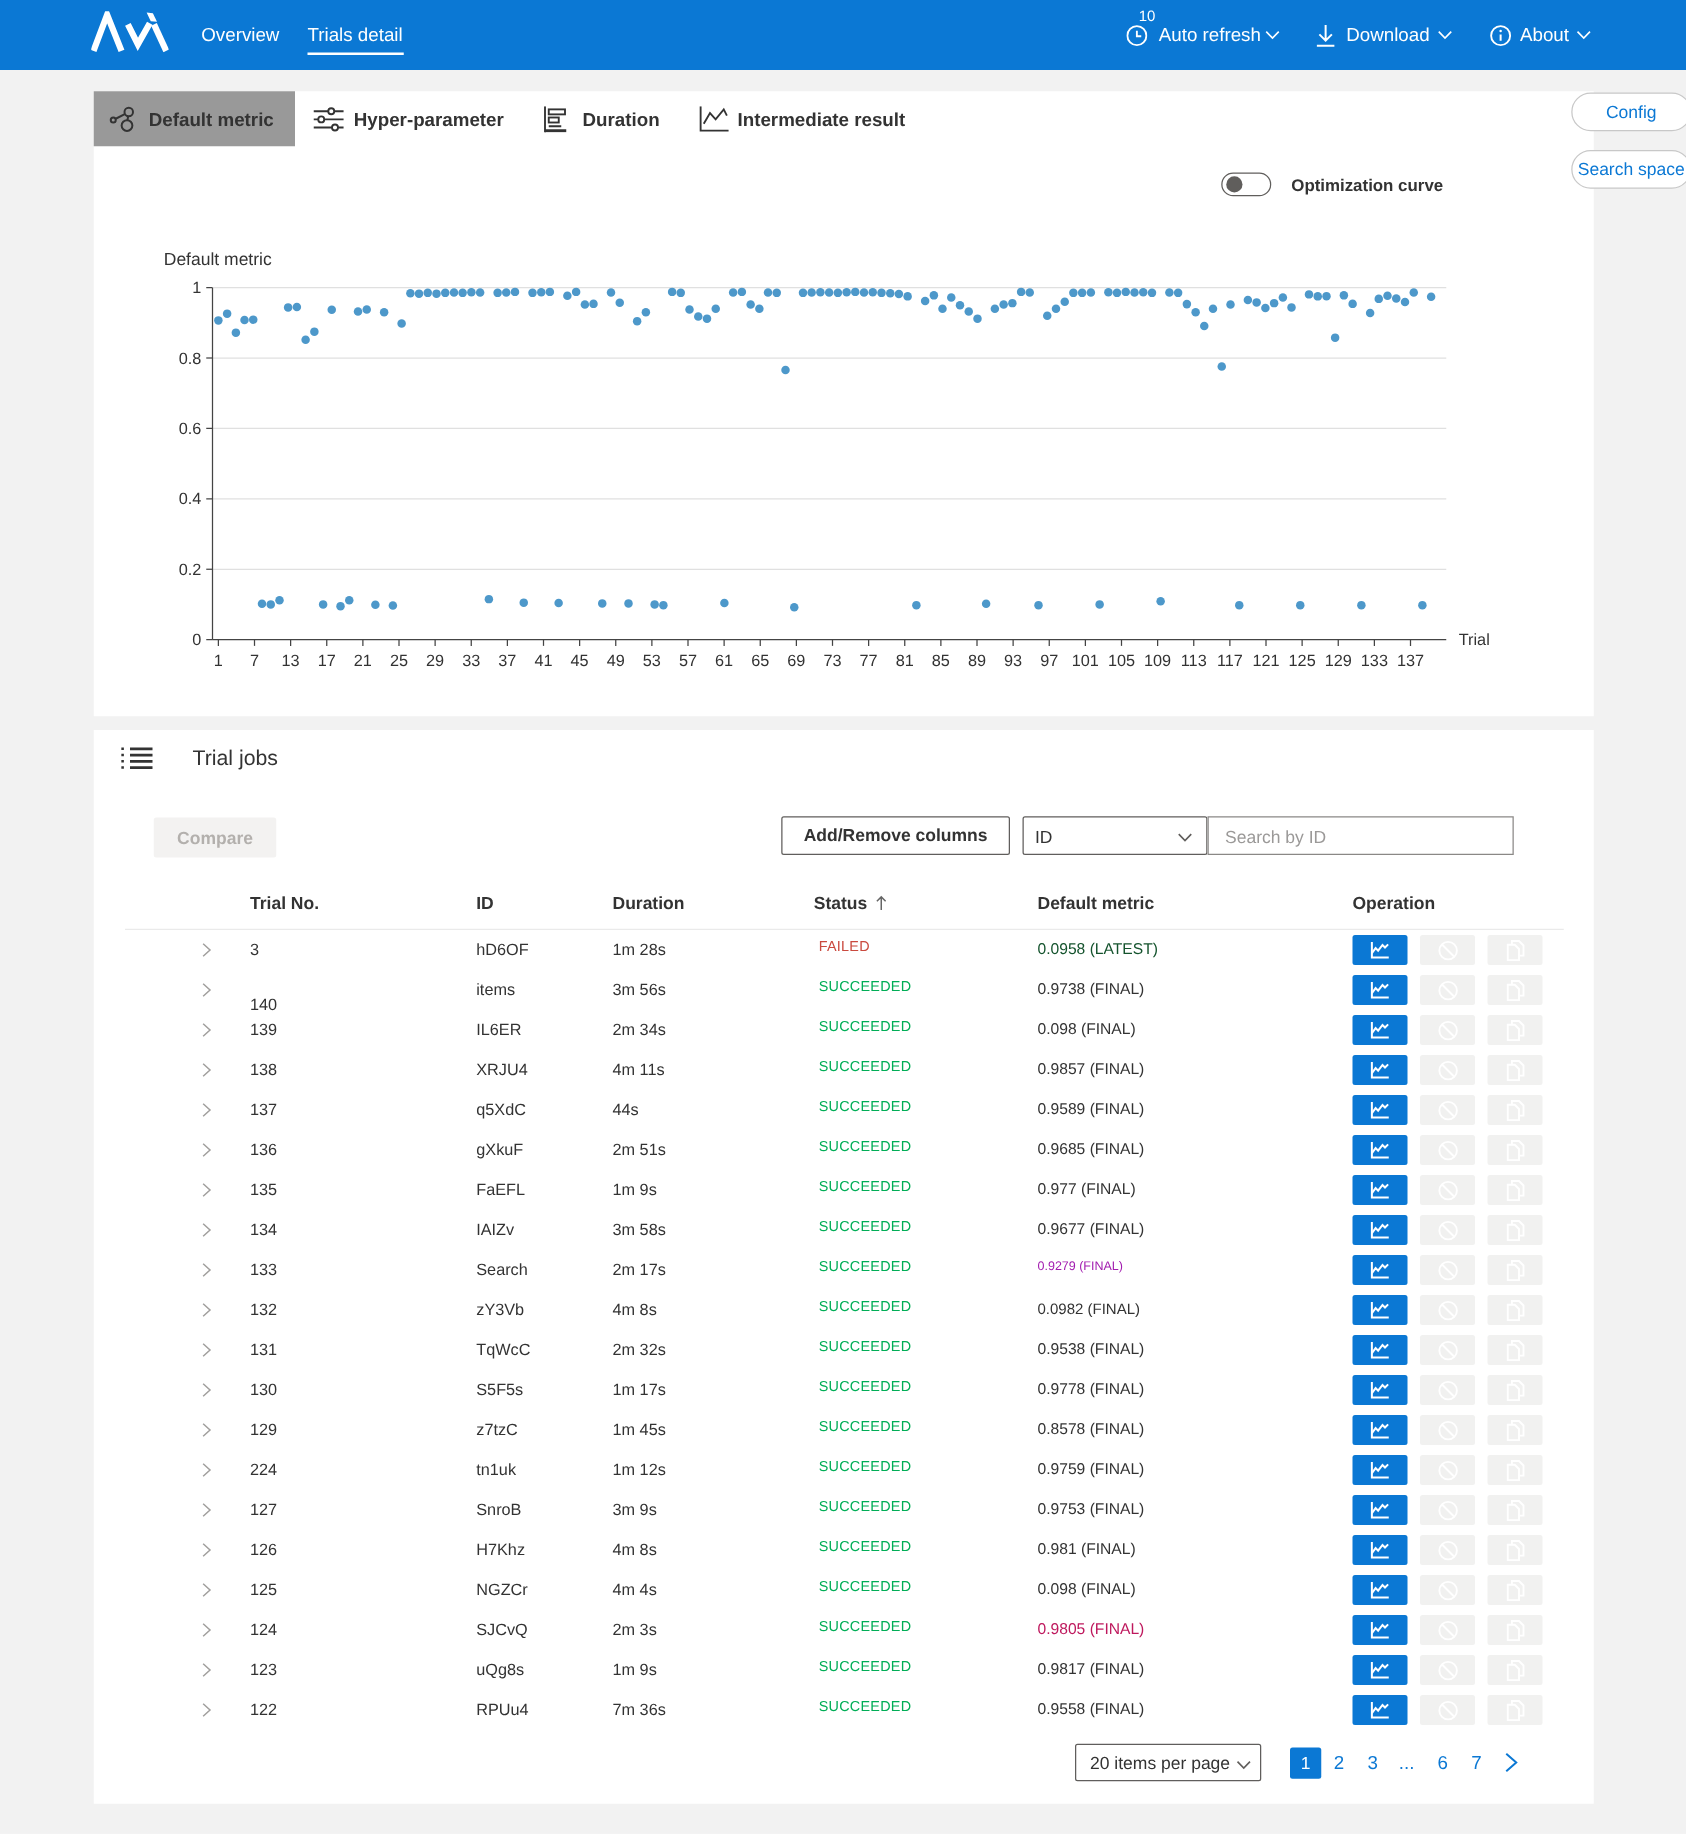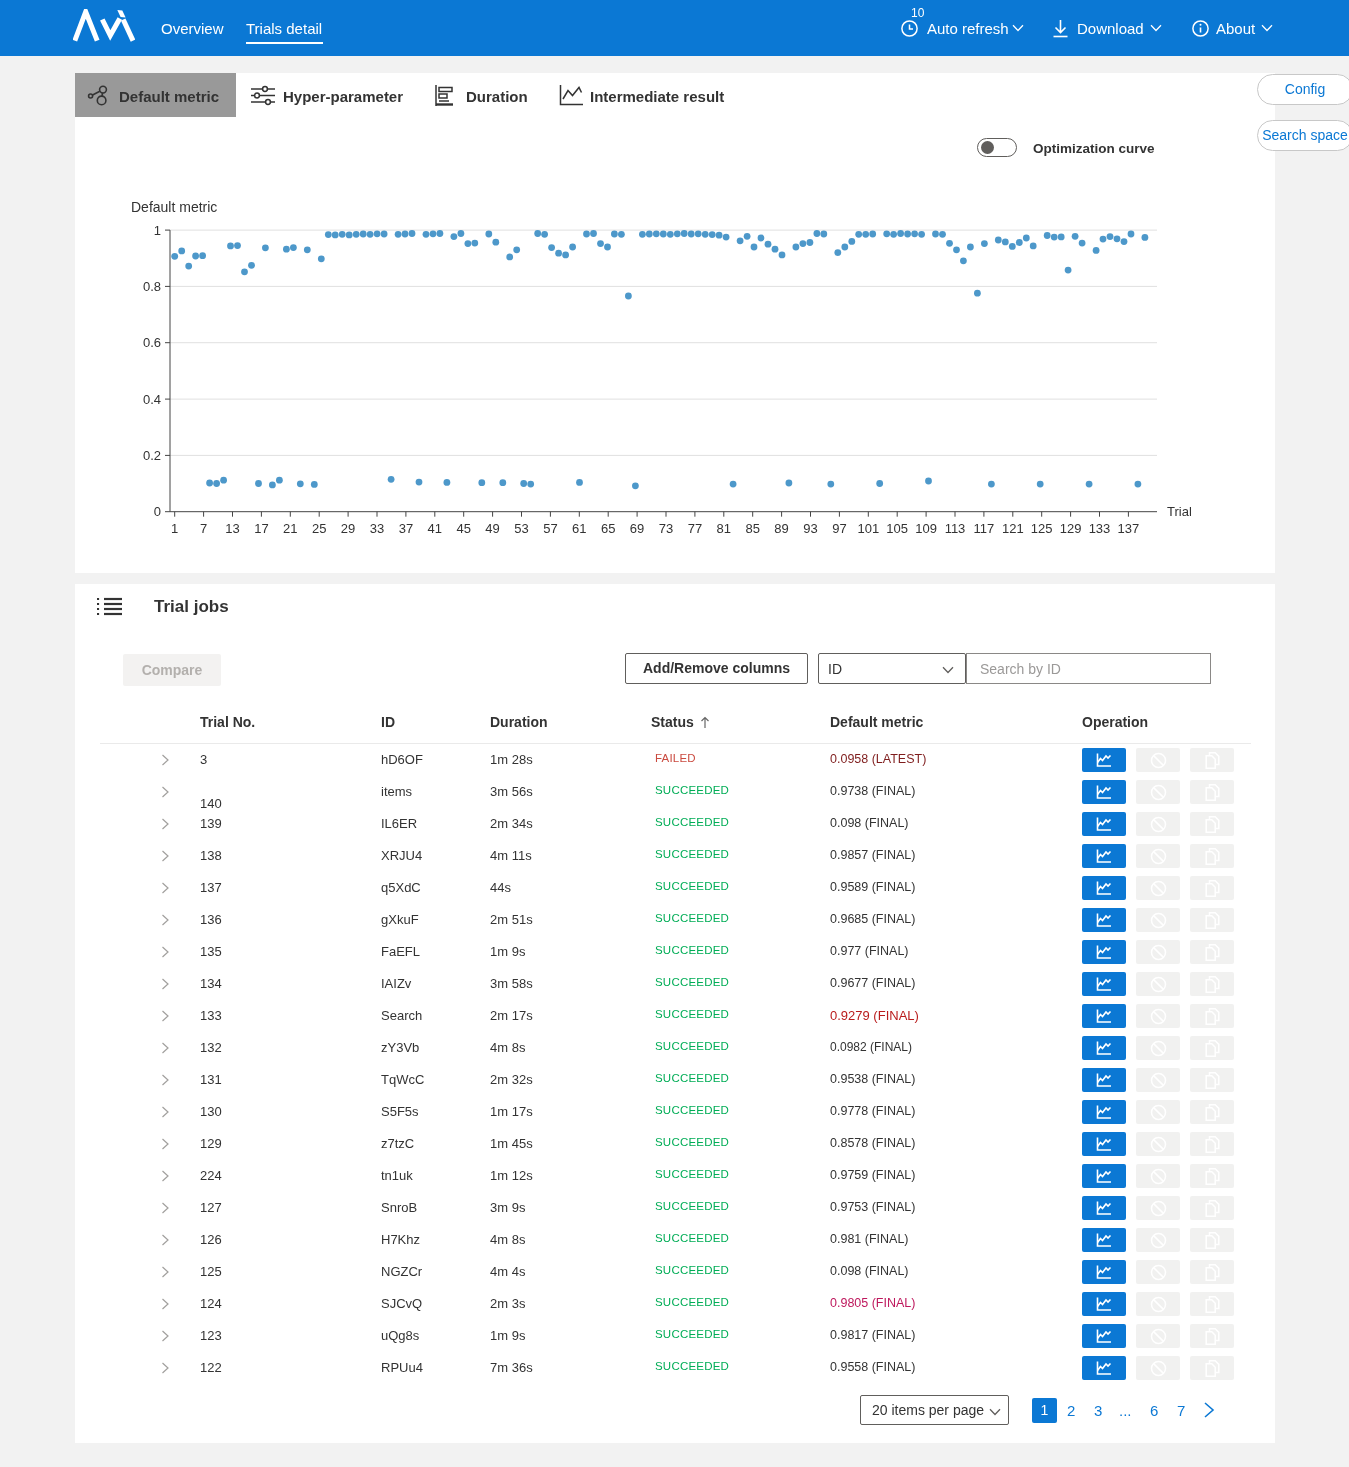--- a/index.html
+++ b/index.html
@@ -339,21 +339,21 @@
       <line x1="7" y1="4" x2="25" y2="4"></line>
       <line x1="7" y1="9" x2="25" y2="9"></line>
       <line x1="7" y1="14" x2="25" y2="14"></line>
       <line x1="7" y1="19" x2="25" y2="19"></line>
       <line x1="1" y1="3" x2="1" y2="5"></line>
       <line x1="1" y1="8" x2="1" y2="10"></line>
       <line x1="1" y1="13" x2="1" y2="15"></line>
       <line x1="1" y1="18" x2="1" y2="20"></line>
     </g>
   </svg>
-<div class="abs" style="left:154px;top:597px;font-size:17px;font-weight:700;color:#333">Trial jobs</div>
+<div class="abs" style="left:154px;top:597px;font-size:17px;font-weight:400;color:#333">Trial jobs</div>
 
 <div class="abs" style="left:123px;top:654px;width:98px;height:32px;background:#f3f2f1;border-radius:2px;text-align:center;line-height:32px;font-size:14px;font-weight:600;color:#b3b0ad">Compare</div>
 <div class="abs" style="left:625px;top:653px;width:183px;height:31px;background:#fff;border:1px solid #605e5c;border-radius:2px;text-align:center;line-height:29px;font-size:14px;font-weight:600;color:#333">Add/Remove columns</div>
 <div class="abs" style="left:818px;top:653px;width:148px;height:31px;background:#fff;border:1px solid #605e5c;border-radius:2px"></div>
 <div class="abs" style="left:828px;top:661px;font-size:14px;color:#333">ID</div>
 <svg class="abs" style="left:942px;top:666px" width="12" height="8" viewBox="0 0 12 8">
     <path d="M1 1.3 L6 6.5 L11 1.3" stroke="#605e5c" stroke-width="1.3" fill="none"></path>
   </svg>
 <div class="abs" style="left:966px;top:653px;width:245px;height:31px;background:#fff;border:1px solid #8a8886"></div>
 <div class="abs" style="left:980px;top:661px;font-size:14px;color:#9b9998">Search by ID</div>
@@ -369,21 +369,21 @@
 <div class="hcell" style="left:1082px">Operation</div>
 <div class="abs" style="left:100px;top:743px;width:1151px;height:1px;background:#eaeaea"></div>
 
 <svg class="abs" style="left:159px;top:754px" width="12" height="12" viewBox="0 0 12 12">
     <path d="M3.5 1 L9 6 L3.5 11" stroke="#a19f9d" stroke-width="1.2" fill="none"></path>
   </svg>
 <div class="abs t13" style="left:200px;top:752px">3</div>
 <div class="abs t13" style="left:381px;top:752px">hD6OF</div>
 <div class="abs t13" style="left:490px;top:752px">1m 28s</div>
 <div class="abs" style="left:655px;top:752px;font-size:11.5px;color:#ca4a3f;letter-spacing:.2px">FAILED</div>
-<div class="abs" style="left:830px;top:752px;font-size:12.5px;color:#7f1d1d">0.0958 (LATEST)</div>
+<div class="abs" style="left:830px;top:752px;font-size:12.5px;color:#14532d">0.0958 (LATEST)</div>
 <div class="abs opbtn" style="left:1082px;top:748px;background:#0b78d4">
     <svg width="16" height="15" viewBox="0 0 16 15">
       <path d="M1.5 0.5 V13 H15" stroke="#fff" stroke-width="1.6" fill="none"></path>
       <path d="M1.5 9.5 L4.5 5.5 L6.5 7.5 L10 3 L12 5 L14.5 2.5" stroke="#fff" stroke-width="1.6" fill="none"></path>
     </svg>
   </div>
 <div class="abs opbtn" style="left:1136px;top:748px;background:#f1f1f0">
     <svg width="17" height="17" viewBox="0 0 17 17">
       <circle cx="8.5" cy="8.5" r="7" stroke="#fff" stroke-width="1.5" fill="none"></circle>
       <line x1="3.6" y1="3.6" x2="13.4" y2="13.4" stroke="#fff" stroke-width="1.5"></line>
@@ -577,21 +577,21 @@
       <path d="M2.2 3.8 H7.8 L11.2 7.2 V16.2 H2.2 Z" stroke="#fff" stroke-width="1.5" fill="none"></path>
     </svg>
   </div>
 <svg class="abs" style="left:159px;top:1010px" width="12" height="12" viewBox="0 0 12 12">
     <path d="M3.5 1 L9 6 L3.5 11" stroke="#a19f9d" stroke-width="1.2" fill="none"></path>
   </svg>
 <div class="abs t13" style="left:200px;top:1008px">133</div>
 <div class="abs t13" style="left:381px;top:1008px">Search</div>
 <div class="abs t13" style="left:490px;top:1008px">2m 17s</div>
 <div class="abs" style="left:655px;top:1008px;font-size:11.5px;color:#00ad56;letter-spacing:.2px">SUCCEEDED</div>
-<div class="abs" style="left:830px;top:1008px;font-size:13px;color:#b91c1c">0.9279 (FINAL)</div>
+<div class="abs" style="left:830px;top:1008px;font-size:10px;color:#a21caf">0.9279 (FINAL)</div>
 <div class="abs opbtn" style="left:1082px;top:1004px;background:#0b78d4">
     <svg width="16" height="15" viewBox="0 0 16 15">
       <path d="M1.5 0.5 V13 H15" stroke="#fff" stroke-width="1.6" fill="none"></path>
       <path d="M1.5 9.5 L4.5 5.5 L6.5 7.5 L10 3 L12 5 L14.5 2.5" stroke="#fff" stroke-width="1.6" fill="none"></path>
     </svg>
   </div>
 <div class="abs opbtn" style="left:1136px;top:1004px;background:#f1f1f0">
     <svg width="17" height="17" viewBox="0 0 17 17">
       <circle cx="8.5" cy="8.5" r="7" stroke="#fff" stroke-width="1.5" fill="none"></circle>
       <line x1="3.6" y1="3.6" x2="13.4" y2="13.4" stroke="#fff" stroke-width="1.5"></line>

